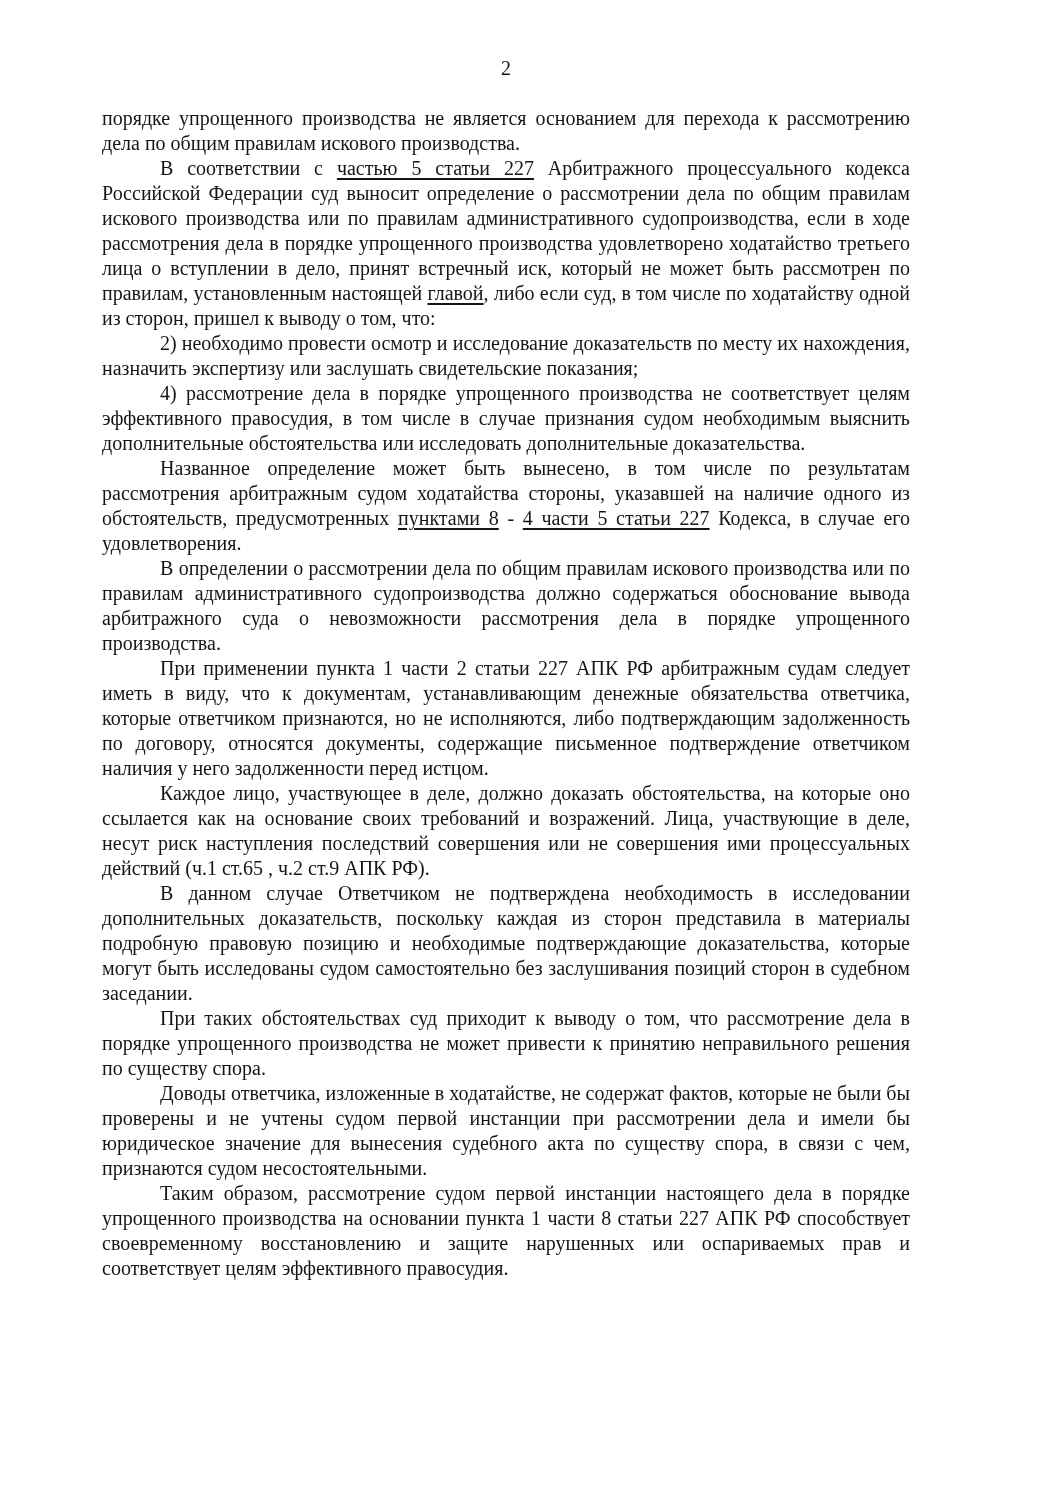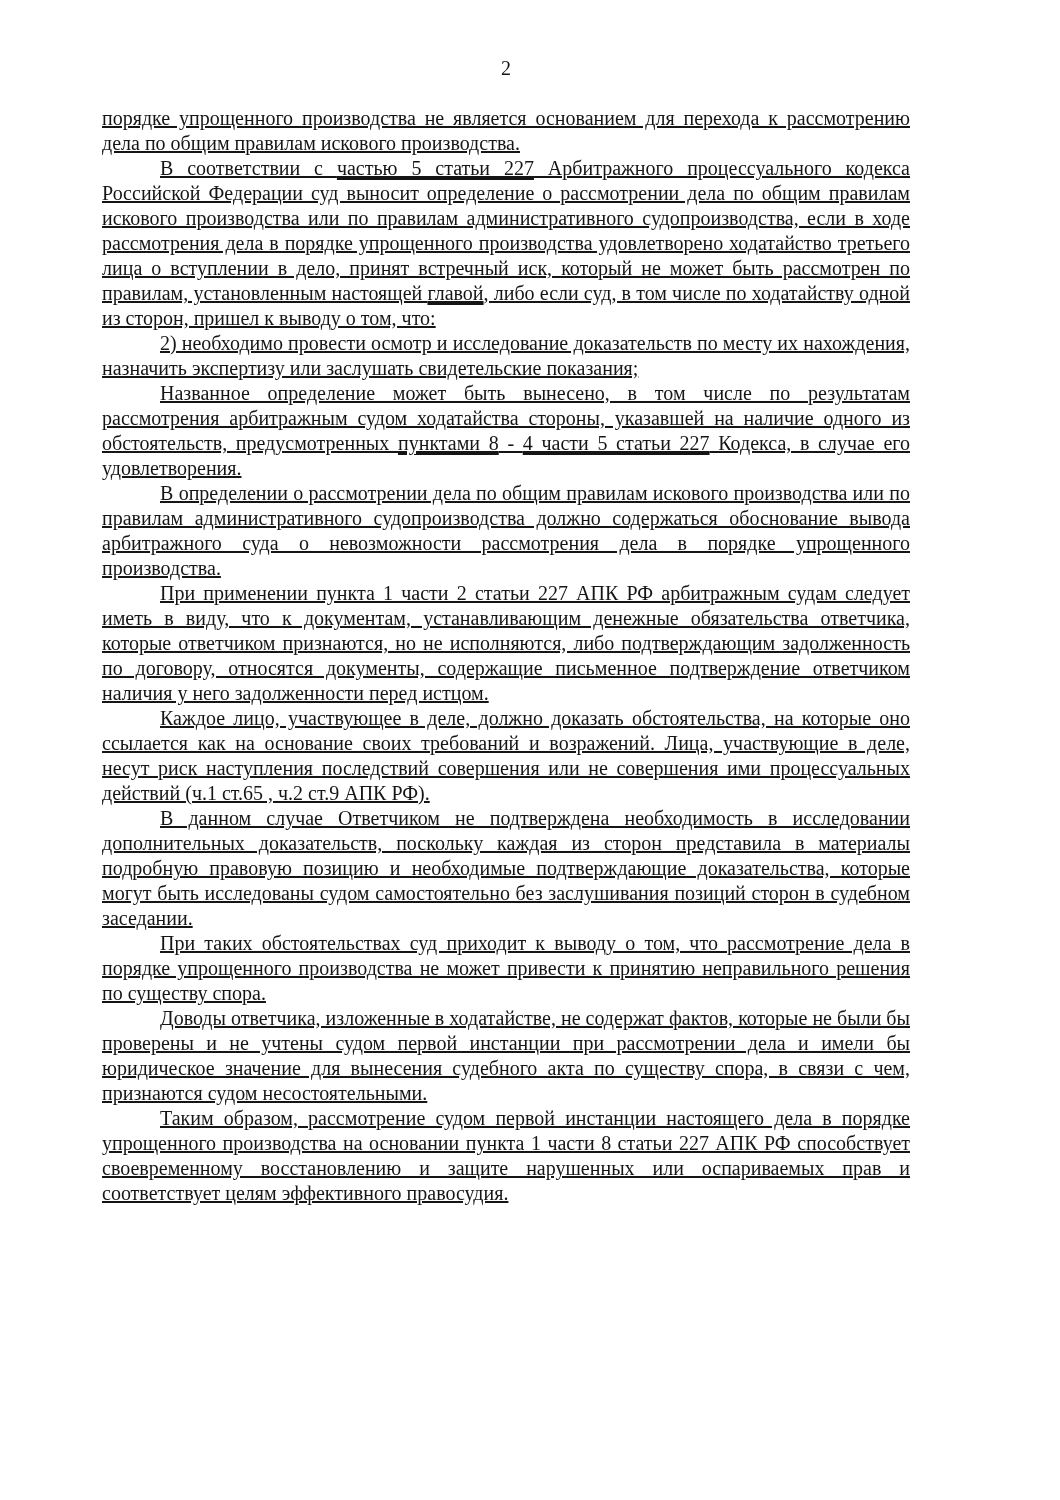--- a/index.html
+++ b/index.html
@@ -31,40 +31,40 @@
     left: 102px;
     width: 808px;
     font-size: 20px;
     line-height: 25px;
     text-align: justify;
   }
   p.para {
     margin: 0;
     padding: 0;
     text-indent: 58px;
-    text-decoration: underline;
   }
   p.para.no-indent {
     text-indent: 0;
   }
   span.u {
     text-decoration: underline;
     text-underline-offset: 3px;
     text-decoration-thickness: 1.5px;
   }
 </style>
 </head>
 <body>
 
 <div class="page">
   <div class="page-number">2</div>
   <div class="doc-body">
       <p class="para no-indent"><span>порядке упрощенного производства не является основанием для перехода к рассмотрению дела по общим правилам искового производства.</span></p>
       <p class="para"><span>В соответствии с </span><span class="u">частью 5 статьи 227</span><span> Арбитражного процессуального кодекса Российской Федерации суд выносит определение о рассмотрении дела по общим правилам искового производства или по правилам административного судопроизводства, если в ходе рассмотрения дела в порядке упрощенного производства удовлетворено ходатайство третьего лица о вступлении в дело, принят встречный иск, который не может быть рассмотрен по правилам, установленным настоящей </span><span class="u">главой</span><span>, либо если суд, в том числе по ходатайству одной из сторон, пришел к выводу о том, что:</span></p>
       <p class="para"><span>2) необходимо провести осмотр и исследование доказательств по месту их нахождения, назначить экспертизу или заслушать свидетельские показания;</span></p>
+      <p class="para"><span>4) рассмотрение дела в порядке упрощенного производства не соответствует целям эффективного правосудия, в том числе в случае признания судом необходимым выяснить дополнительные обстоятельства или исследовать дополнительные доказательства.</span></p>
       <p class="para"><span>Названное определение может быть вынесено, в том числе по результатам рассмотрения арбитражным судом ходатайства стороны, указавшей на наличие одного из обстоятельств, предусмотренных </span><span class="u">пунктами 8</span><span> - </span><span class="u">4 части 5 статьи 227</span><span> Кодекса, в случае его удовлетворения.</span></p>
       <p class="para"><span>В определении о рассмотрении дела по общим правилам искового производства или по правилам административного судопроизводства должно содержаться обоснование вывода арбитражного суда о невозможности рассмотрения дела в порядке упрощенного производства.</span></p>
       <p class="para"><span>При применении пункта 1 части 2 статьи 227 АПК РФ арбитражным судам следует иметь в виду, что к документам, устанавливающим денежные обязательства ответчика, которые ответчиком признаются, но не исполняются, либо подтверждающим задолженность по договору, относятся документы, содержащие письменное подтверждение ответчиком наличия у него задолженности перед истцом.</span></p>
       <p class="para"><span>Каждое лицо, участвующее в деле, должно доказать обстоятельства, на которые оно ссылается как на основание своих требований и возражений. Лица, участвующие в деле, несут риск наступления последствий совершения или не совершения ими процессуальных действий (ч.1 ст.65 , ч.2 ст.9 АПК РФ).</span></p>
       <p class="para"><span>В данном случае Ответчиком не подтверждена необходимость в исследовании дополнительных доказательств, поскольку каждая из сторон представила в материалы подробную правовую позицию и необходимые подтверждающие доказательства, которые могут быть исследованы судом самостоятельно без заслушивания позиций сторон в судебном заседании.</span></p>
       <p class="para"><span>При таких обстоятельствах суд приходит к выводу о том, что рассмотрение дела в порядке упрощенного производства не может привести к принятию неправильного решения по существу спора.</span></p>
       <p class="para"><span>Доводы ответчика, изложенные в ходатайстве, не содержат фактов, которые не были бы проверены и не учтены судом первой инстанции при рассмотрении дела и имели бы юридическое значение для вынесения судебного акта по существу спора, в связи с чем, признаются судом несостоятельными.</span></p>
       <p class="para"><span>Таким образом, рассмотрение судом первой инстанции настоящего дела в порядке упрощенного производства на основании пункта 1 части 8 статьи 227 АПК РФ способствует своевременному восстановлению и защите нарушенных или оспариваемых прав и  соответствует целям эффективного правосудия.</span></p>
     </div>
 </div>

